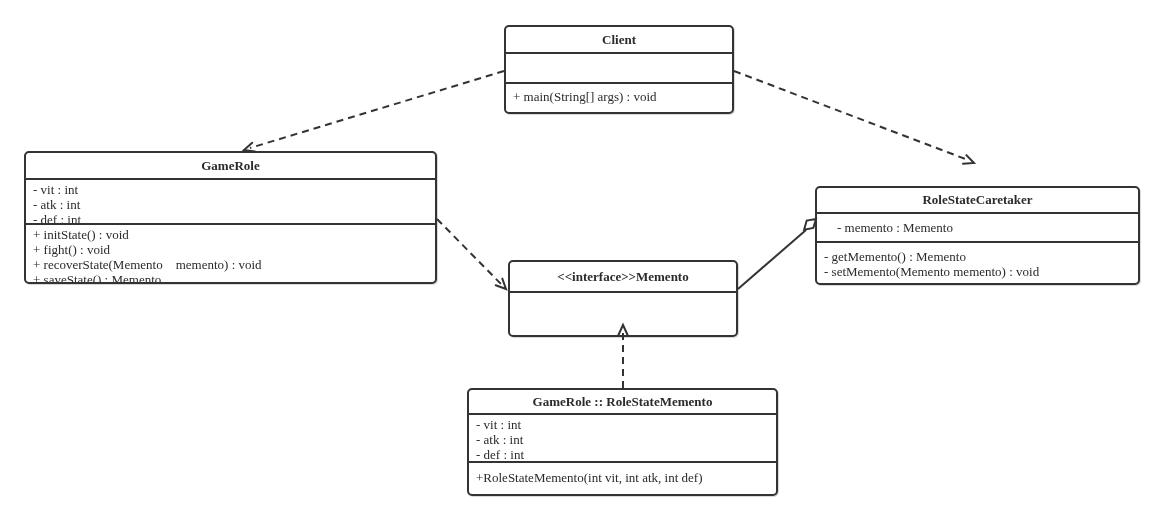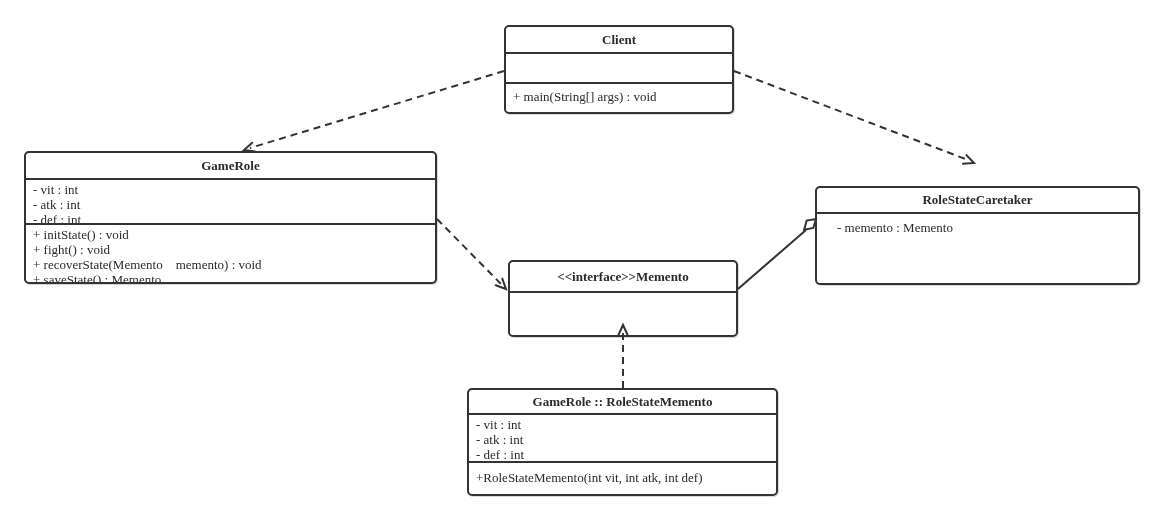--- a/index.html
+++ b/index.html
@@ -135,20 +135,24 @@
       <div class="member">+ recoverState(Memento    memento) : void</div>
       <div class="member">+ saveState() : Memento</div>
     </div>
   </div>
 
   <div class="uml-class" id="box-caretaker">
     <div class="uml-title">RoleStateCaretaker</div>
     <div class="uml-section sec-attrs">
       <div class="member">- memento : Memento</div>
     </div>
+    <div class="uml-section sec-methods">
+      <div class="member">- getMemento() : Memento</div>
+      <div class="member">- setMemento(Memento memento) : void</div>
+    </div>
   </div>
 
   <div class="uml-class" id="box-memento">
     <div class="uml-title">&lt;&lt;interface&gt;&gt;Memento</div>
     <div class="uml-section sec-attrs"></div>
   </div>
 
   <div class="uml-class" id="box-rolestatememento">
     <div class="uml-title">GameRole :: RoleStateMemento</div>
     <div class="uml-section sec-attrs">

